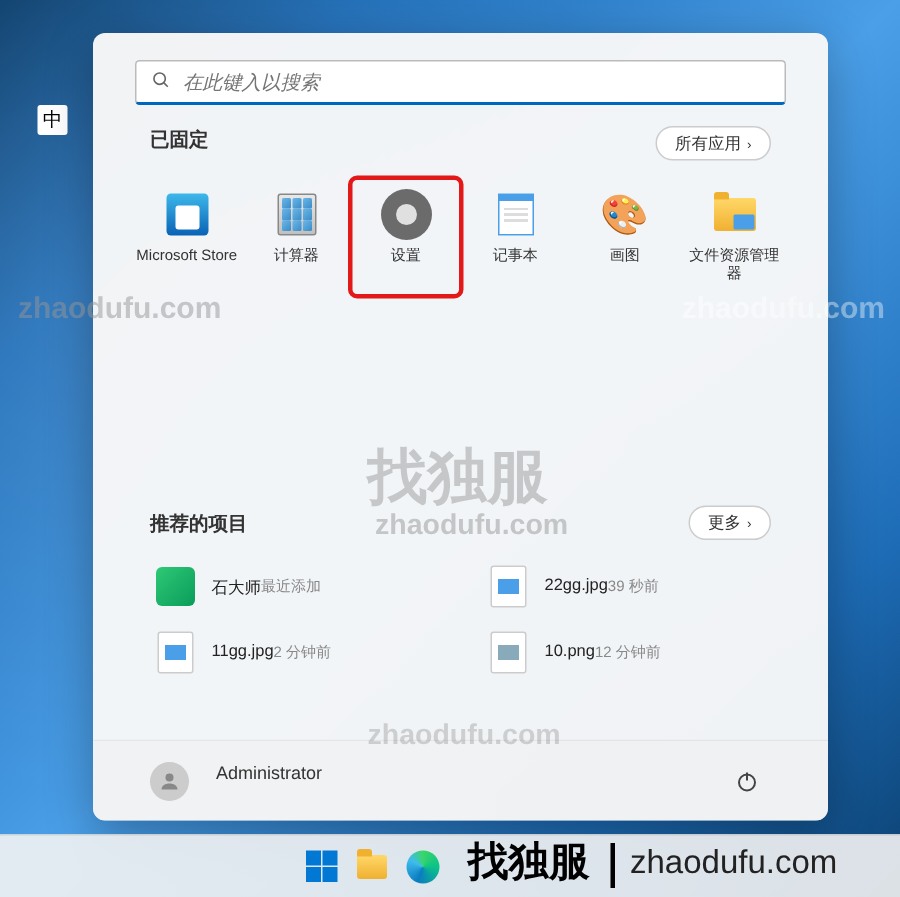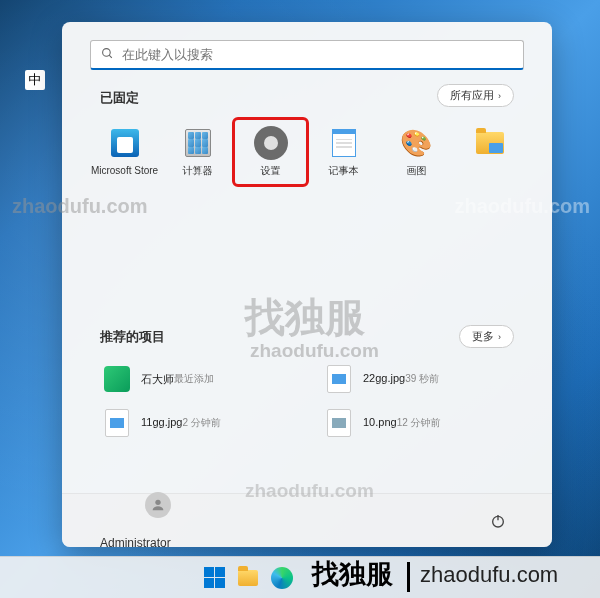--- a/index.html
+++ b/index.html
@@ -77,25 +77,26 @@
       color: #666;
       font-size: 14px;
       margin-right: 8px;
     }
     .search-input {
       border: none;
       outline: none;
       flex: 1;
       font-size: 13px;
       color: #0f172a;
+      font-style: italic;
     }
     .section-header {
       display: flex;
       justify-content: space-between;
-      align-items: flex-end;
+      align-items: flex-start;
       padding: 0 38px 0 38px;
       margin-bottom: 12px;
     }
     .section-title {
       font-size: 13px;
       font-weight: 600;
       color: #333;
     }
     .section-btn {
       font-size: 11px;
@@ -192,24 +193,23 @@
       display: flex;
       align-items: center;
       justify-content: space-between;
       padding: 0 38px;
       border-top: 1px solid rgba(0,0,0,0.05);
       background: rgba(240,240,240,0.5);
       border-radius: 0 0 8px 8px;
     }
     .user-info {
       display: flex;
-      align-items: flex-end;
+      align-items: flex-start;
       gap: 18px;
       cursor: pointer;
-      flex-direction: column;
     }
     .avatar {
       width: 26px;
       height: 26px;
       border-radius: 50%;
       background: #ccc;
       display: flex;
       align-items: center;
       justify-content: center;
       font-size: 14px;
@@ -529,20 +529,21 @@
     <div class="pinned-item">
       <div class="pinned-icon icon-paint">🎨</div>
       <span class="pinned-label">画图</span>
     </div>
     <div class="pinned-item">
       <div class="pinned-icon">
           <div class="icon-folder">
             <div class="icon-folder-blue"></div>
           </div>
         </div>
+      <span class="pinned-label">文件资源管理器</span>
     </div>
   </div>
 
   <div class="recommended-section">
     <div class="recommended-header">
       <span class="section-title">推荐的项目</span>
       <button class="section-btn">
         <span>更多</span>
         <span class="chevron">›</span>
       </button>

